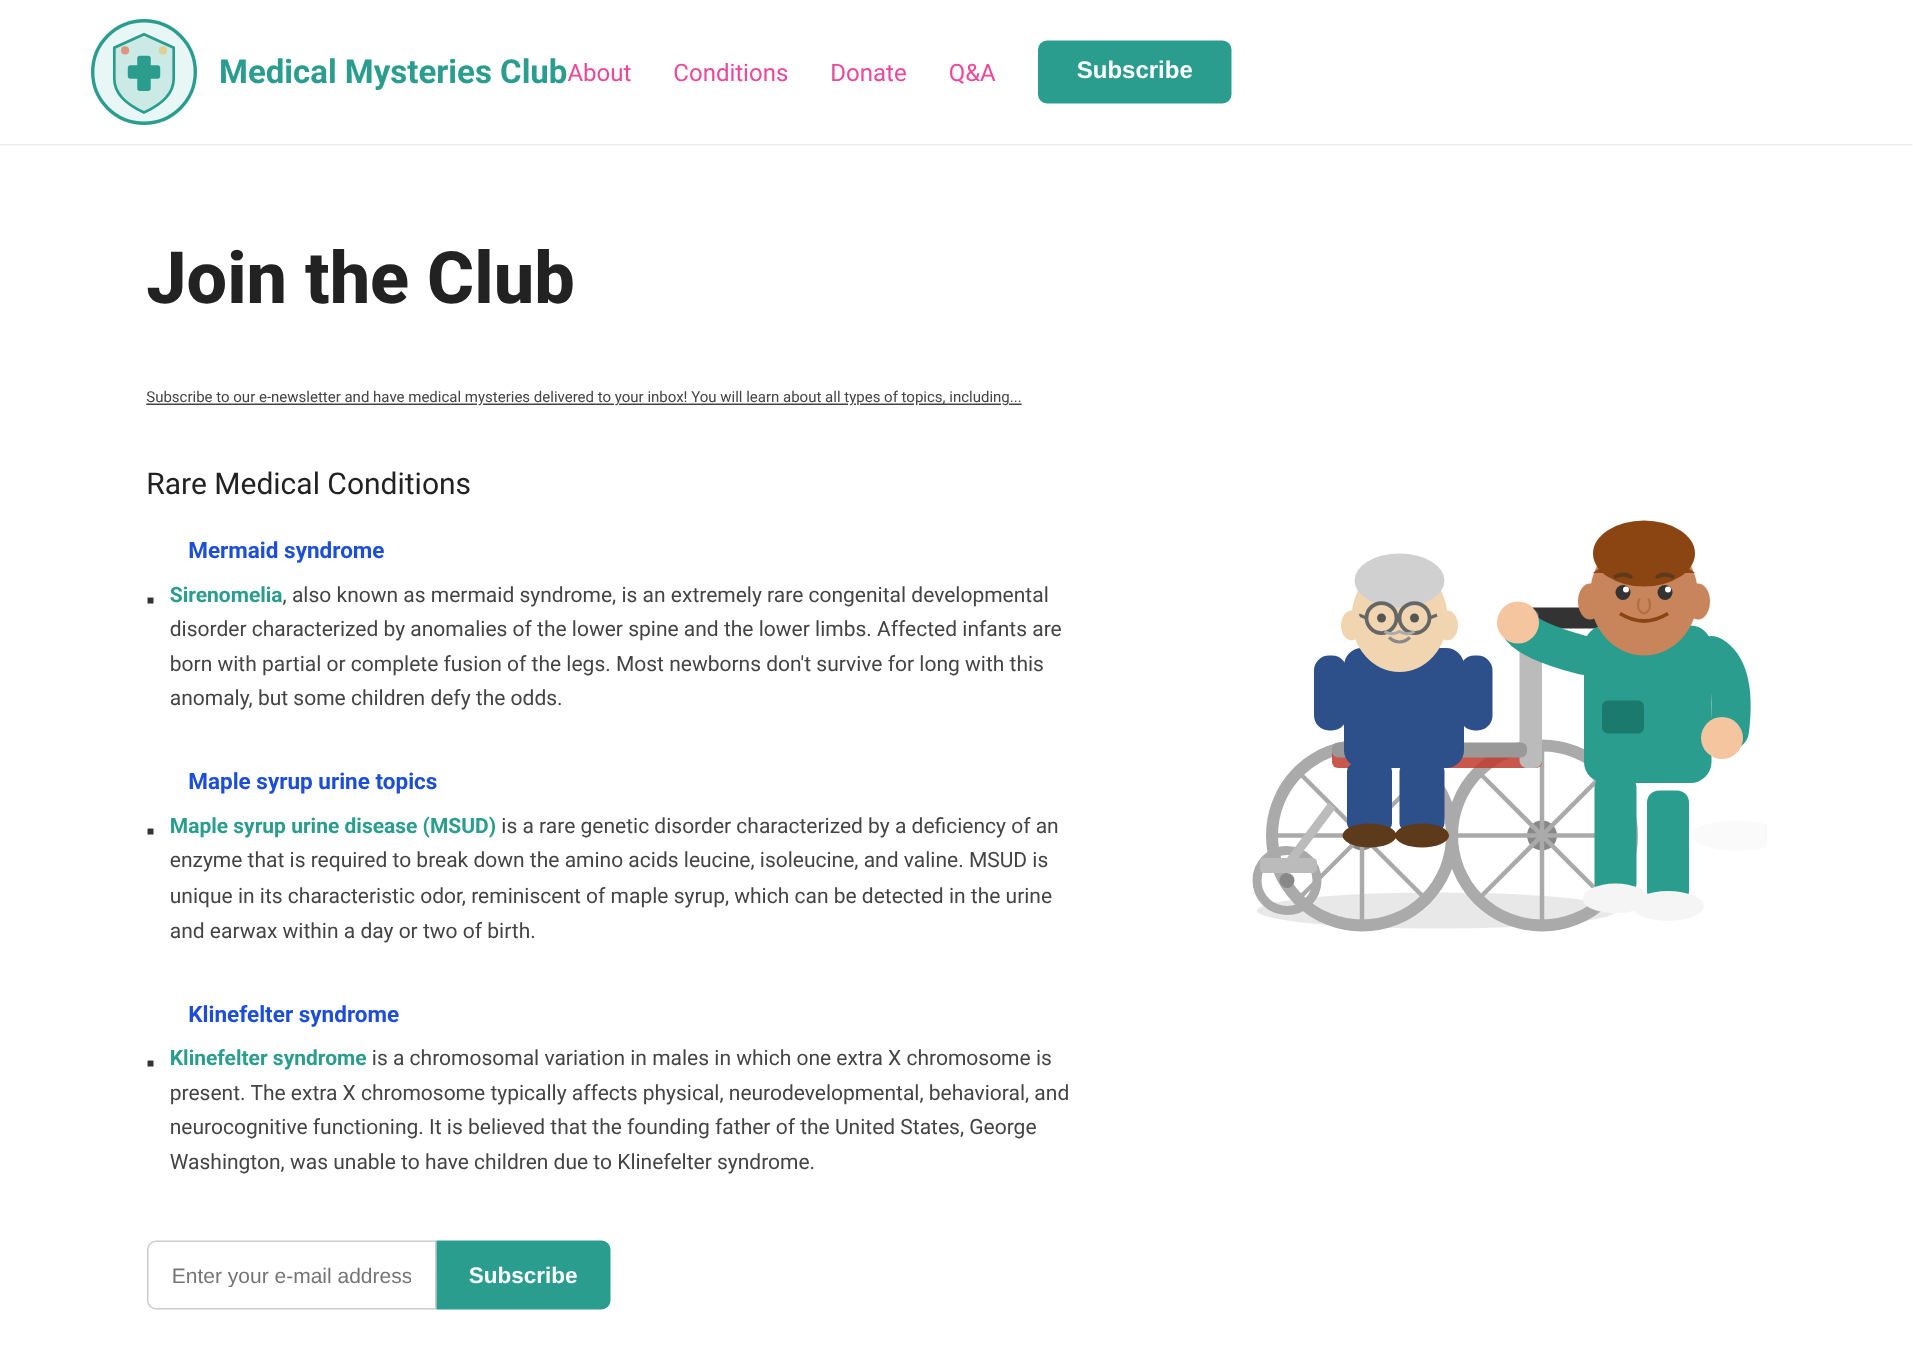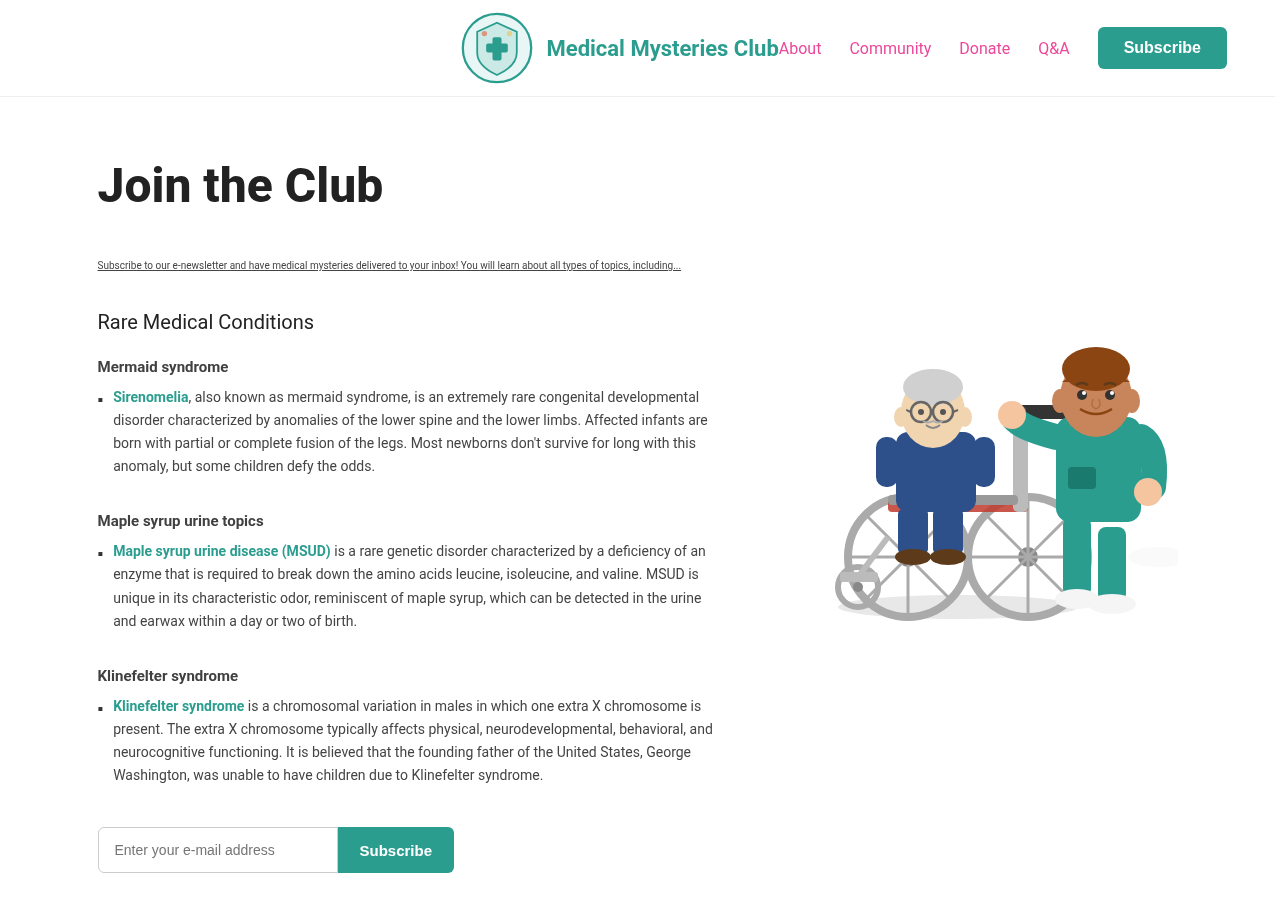--- a/index.html
+++ b/index.html
@@ -2,22 +2,22 @@
 <html><head>
   <meta charset="utf-8">
   <style>
     * { box-sizing: border-box; margin: 0; padding: 0; }
     body { font-family: -apple-system, BlinkMacSystemFont, 'Segoe UI', Roboto, sans-serif; color: #333; background: #fff; }
 
     
     header {
       display: flex;
       align-items: center;
-      justify-content: flex-end;
-      padding: 12px 48px;
+      justify-content: flex-start;
+      padding: 12px 60px;
       border-bottom: 1px solid #eee;
     }
     .logo-area {
       display: flex;
       align-items: center;
       gap: 14px;
       text-decoration: none;
     }
     .logo-icon {
       width: 72px;
@@ -79,22 +79,23 @@
     }
     .section-heading {
       font-size: 20px;
       font-weight: 400;
       color: #222;
       margin-bottom: 24px;
     }
     .condition-title {
       font-size: 15px;
       font-weight: 700;
-      color: #404040;
+      color: #1d4ed8;
       margin-bottom: 10px;
+      margin-left: 28px;
     }
     .condition-block {
       margin-bottom: 34px;
     }
     .bullet-item {
       display: flex;
       gap: 10px;
       font-size: 14px;
       line-height: 1.65;
       color: #444;
@@ -116,21 +117,21 @@
       display: flex;
       gap: 0;
       margin-top: 40px;
       margin-bottom: 40px;
     }
     .email-input {
       border: 1px solid #ccc;
       border-radius: 6px 0 0 6px;
       padding: 14px 16px;
       font-size: 14px;
-      width: 240px;
+      width: 193px;
       outline: none;
       color: #666;
     }
     .form-subscribe-btn {
       background: #2a9d8f;
       color: #fff;
       border: none;
       padding: 14px 22px;
       border-radius: 0 6px 6px 0;
       font-size: 15px;
@@ -167,21 +168,21 @@
       <rect x="35" y="28" width="10" height="26" rx="2" fill="#2a9d8f"></rect>
       <rect x="28" y="35" width="24" height="10" rx="2" fill="#2a9d8f"></rect>
 
       <circle cx="26" cy="24" r="3" fill="#e76f51" opacity="0.7"></circle>
       <circle cx="54" cy="24" r="3" fill="#e9c46a" opacity="0.7"></circle>
     </svg>
     <span class="logo-title">Medical Mysteries Club</span>
   </a>
   <nav>
     <a class="nav-link">About</a>
-    <a class="nav-link">Community</a>
+    <a class="nav-link">Conditions</a>
     <a class="nav-link">Donate</a>
     <a class="nav-link">Q&amp;A</a>
     <button class="subscribe-btn">Subscribe</button>
   </nav>
 </header>
 
 <main>
   <div class="content">
     <h1 class="page-title">Join the Club</h1>
     <p class="intro-text">Subscribe to our e-newsletter and have medical mysteries delivered to your inbox! You will learn about all types of topics, including...</p>

